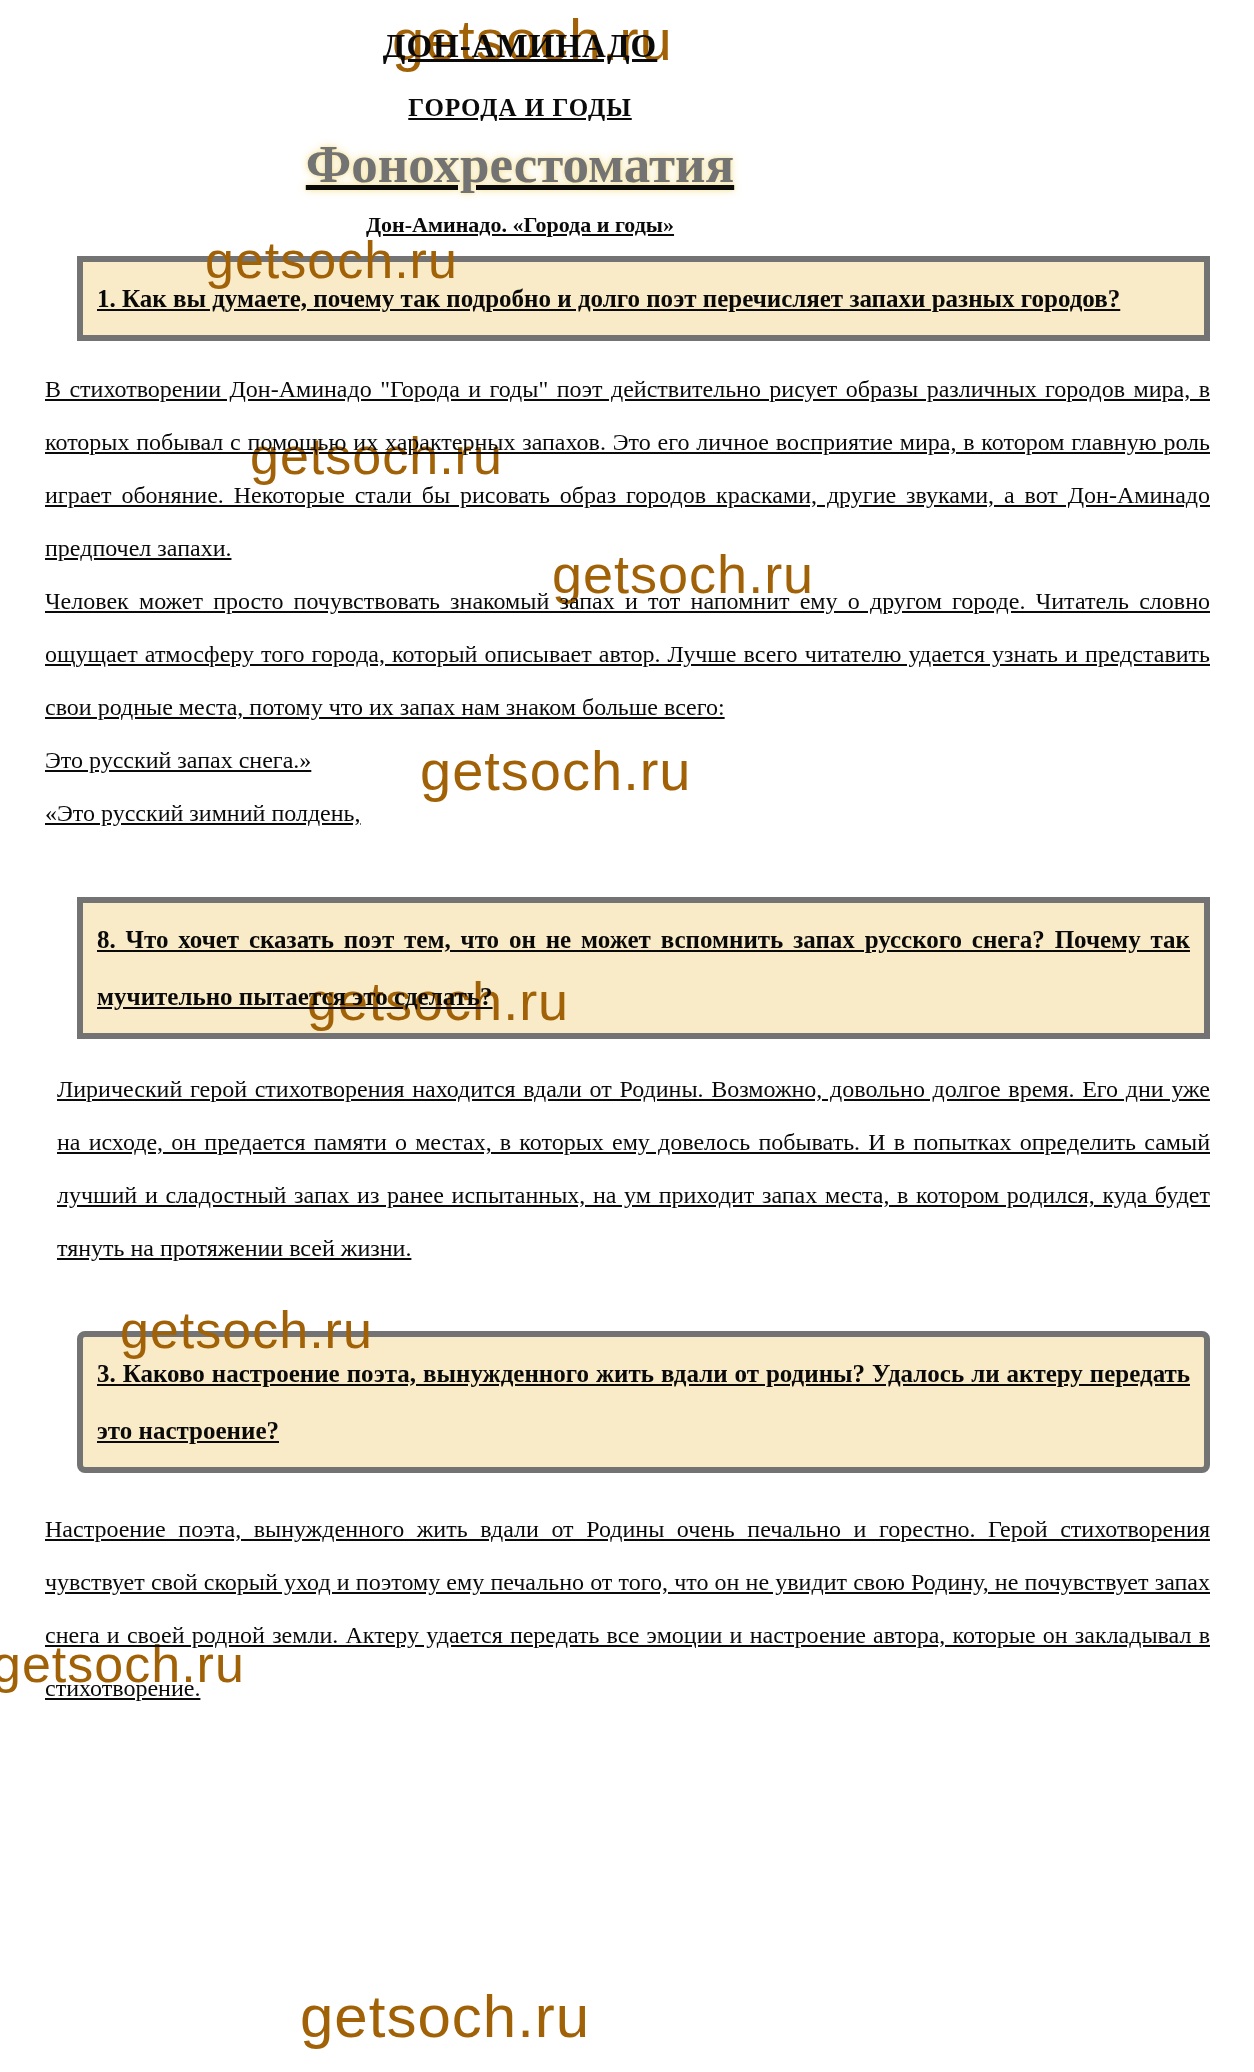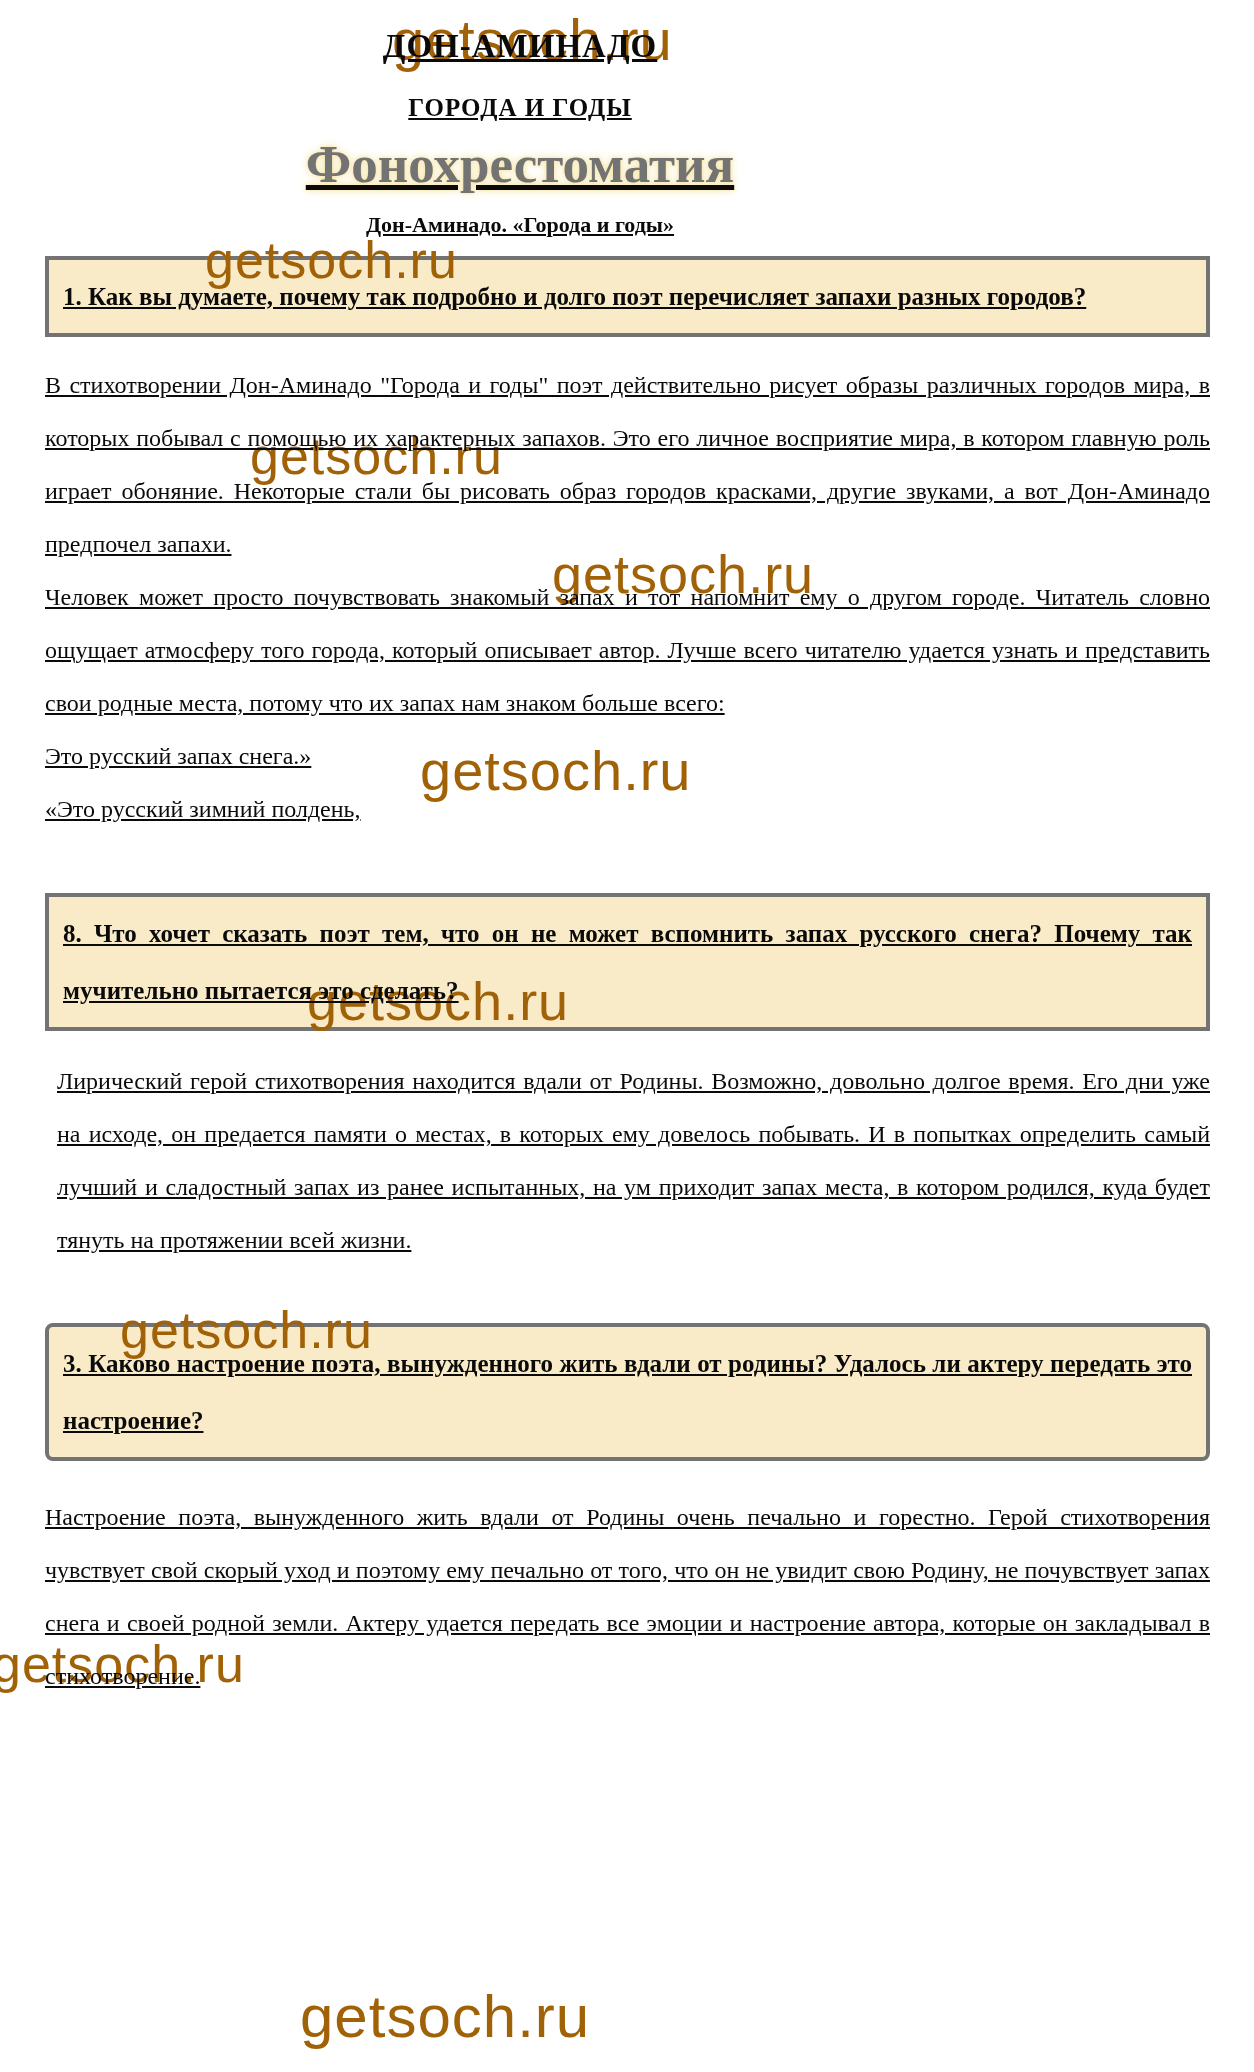--- a/index.html
+++ b/index.html
@@ -40,22 +40,23 @@
   }
   h1 { margin: 0;            font-size: 33px; line-height: 40px; font-weight: bold; letter-spacing: 1px; }
   h2 { margin: 22px 0 0 0;   font-size: 25px; line-height: 40px; font-weight: bold; letter-spacing: 1px; }
   h3 { margin: 12px 0 0 0;   font-size: 53px; line-height: 48px; font-weight: bold;
        color: #737373; text-shadow: 0 0 9px rgba(244,224,150,0.95), 0 0 3px rgba(248,232,170,0.9); }
   h4 { margin: 20px 0 0 0;   font-size: 22px; line-height: 34px; font-weight: bold; }
 
   .q-box {
     position: relative;           
     background: #faebc8;
-    border: 4px solid #737373;
+    border: 6px solid #737373;
     padding: 8px 14px;
+    margin-left: 32px;
   }
   .q-text {
     position: relative; z-index: 10;
     display: block;
     font-weight: bold;
     font-size: 25px;
     line-height: 57px;
     text-align: justify;
   }
   .box1 { margin-top: 14px; }

